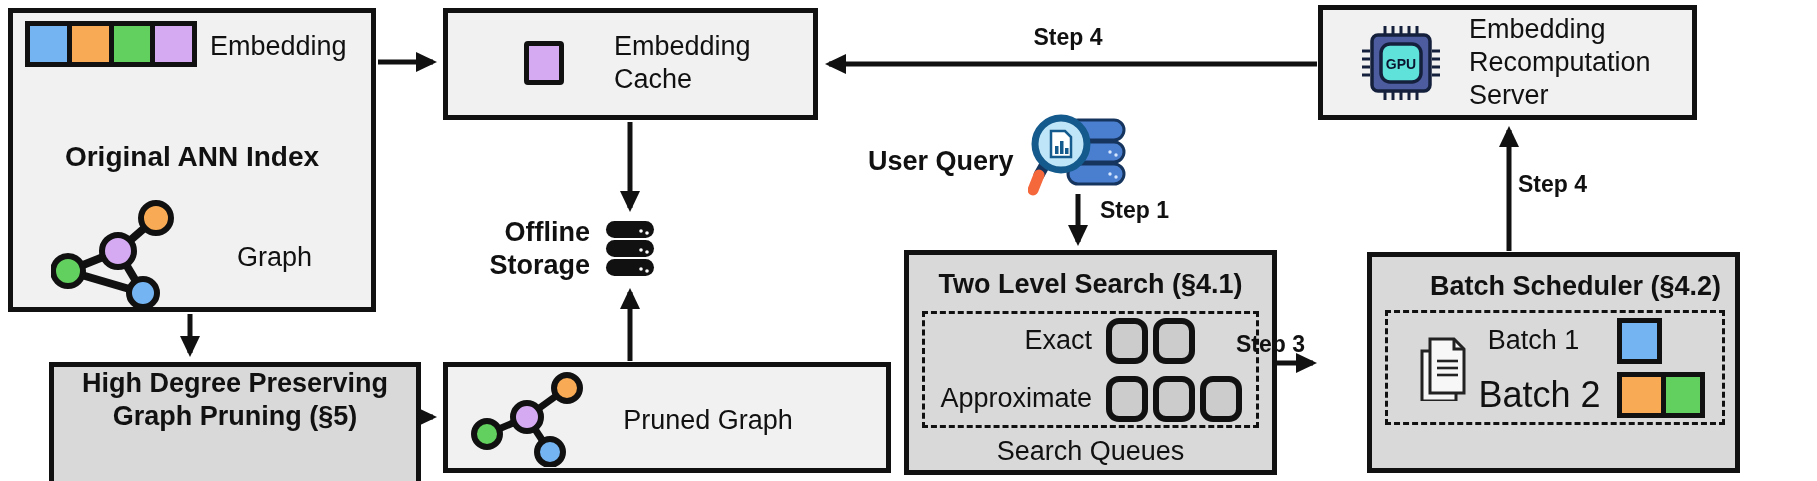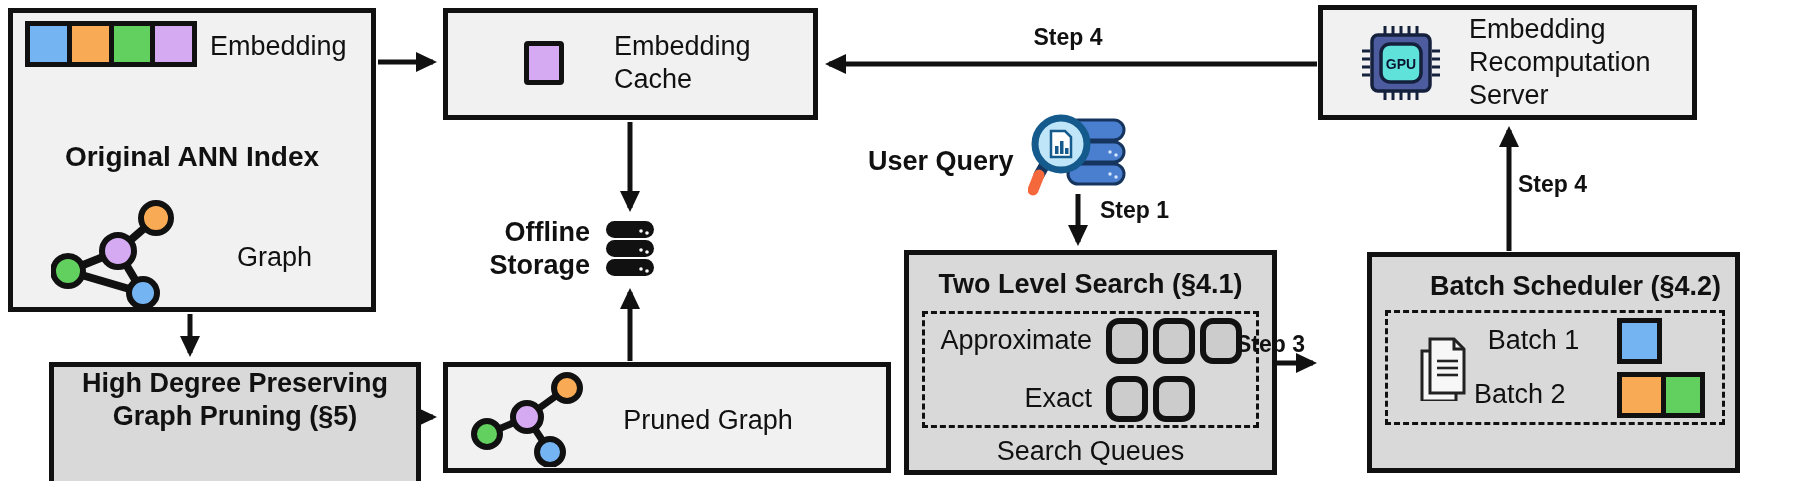--- a/index.html
+++ b/index.html
@@ -141,30 +141,30 @@
     <path d="M23,23 h14 l6,6 v20 h-20 z" fill="#fff" style="stroke:var(--lens-rim);" stroke-width="2.5"></path>
     <rect x="27" y="38" width="3.5" height="8" style="fill:var(--lens-rim);"></rect>
     <rect x="32" y="33" width="3.5" height="13" style="fill:var(--lens-rim);"></rect>
     <rect x="37" y="40" width="3.5" height="6" style="fill:var(--lens-rim);"></rect>
   </svg>
 
   <div class="node-box dark" style="left:860px; top:250px; width:373px; height:225px;">
     <div class="box-title" style="top:14px;">Two Level Search (§4.1)</div>
     <div class="dashed" style="left:13px; top:56px; width:337px; height:117px; display:flex; flex-direction:column; justify-content:center; gap:6px;">
       <div class="queue-row">
+        <div class="queue-label">Exact</div>
+        <div class="queue-sqs">
+          <div class="queue-sq"></div>
+          <div class="queue-sq"></div>
+        </div>
+      </div>
+      <div class="queue-row">
         <div class="queue-label">Approximate</div>
         <div class="queue-sqs">
           <div class="queue-sq"></div>
-          <div class="queue-sq"></div>
-          <div class="queue-sq"></div>
-        </div>
-      </div>
-      <div class="queue-row">
-        <div class="queue-label">Exact</div>
-        <div class="queue-sqs">
           <div class="queue-sq"></div>
           <div class="queue-sq"></div>
         </div>
       </div>
     </div>
     <div class="box-footer" style="top:181px;">Search Queues</div>
   </div>
 
   <div class="node-box dark" style="left:1323px; top:252px; width:373px; height:221px;">
     <div class="box-title" style="top:14px;padding-left:44px;">Batch Scheduler (§4.2)</div>
@@ -178,21 +178,21 @@
         <line x1="19" y1="40" x2="40" y2="40" stroke="#222" stroke-width="2.6"></line>
       </svg>
       <div style="flex:1; display:flex; flex-direction:column; gap:8px;">
         <div style="display:flex; align-items:center;">
           <div style="flex:1; text-align:center; padding-right:24px; font-size:27px;">Batch 1</div>
           <div style="width:105px;">
             <div class="batch-sq" style="background:var(--blue);"></div>
           </div>
         </div>
         <div style="display:flex; align-items:center;">
-          <div style="flex:1; text-align:left; padding-right:12px; font-size:27px;">Batch 2</div>
+          <div style="flex:1; text-align:center; padding-right:12px; font-size:36px;">Batch 2</div>
           <div style="width:105px;">
             <div class="batch-pair" style="width:88px;">
               <div class="cell" style="background:var(--orange);"></div>
               <div class="cell" style="background:var(--green);"></div>
             </div>
           </div>
         </div>
       </div>
     </div>
   </div>

